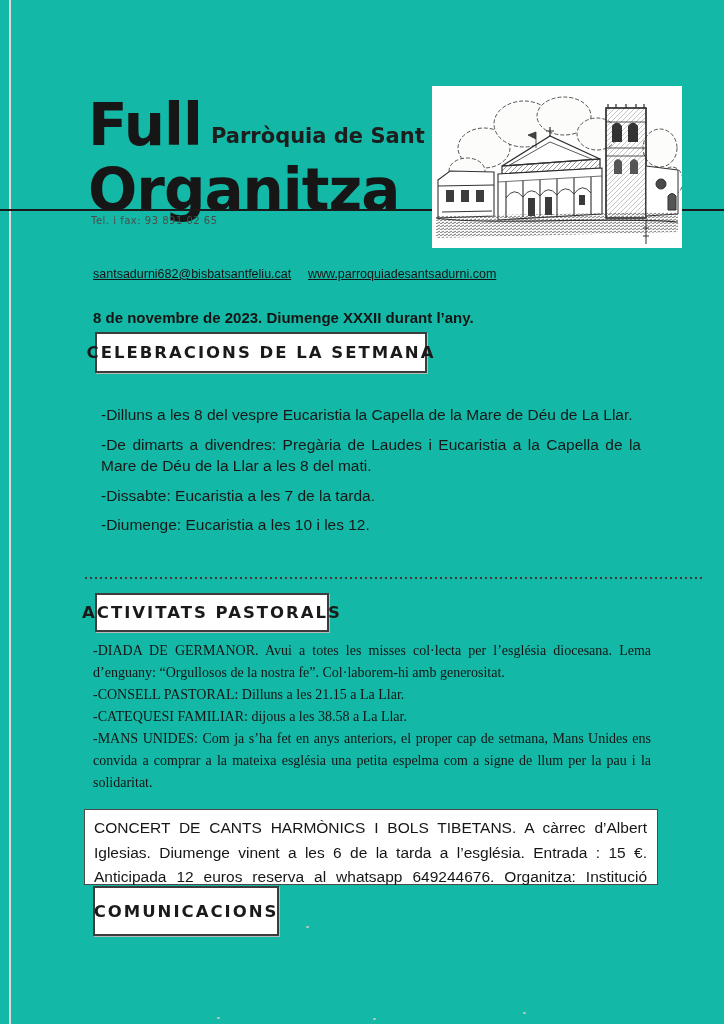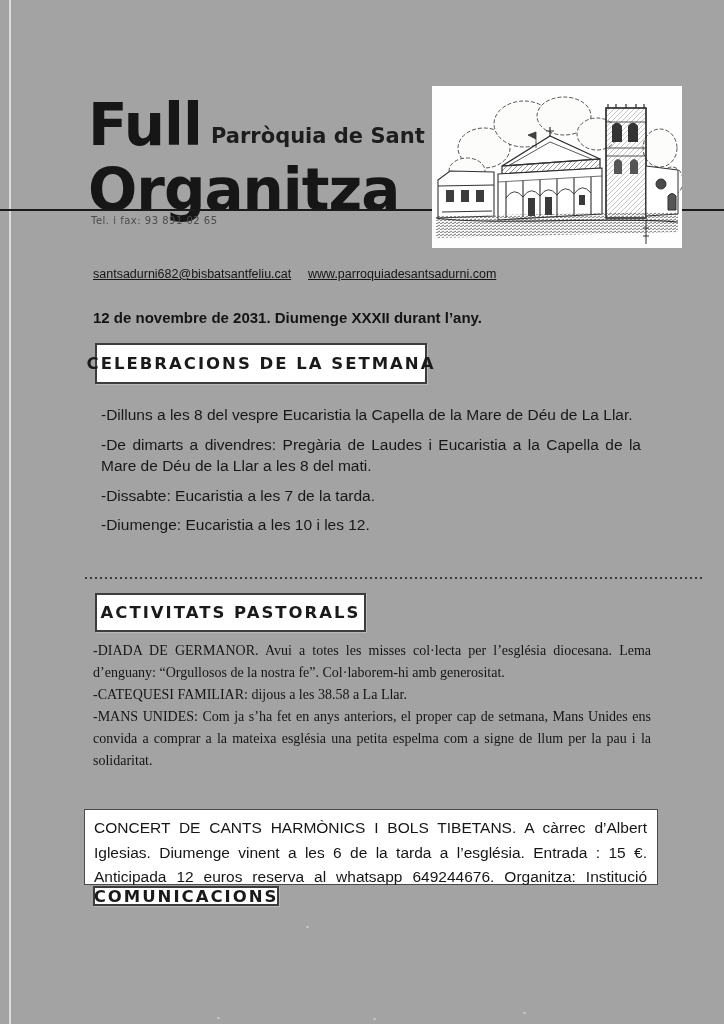--- a/index.html
+++ b/index.html
@@ -1,19 +1,19 @@
 <!DOCTYPE html>
 <html><head>
 <meta charset="utf-8">
 <style>
   * { margin:0; padding:0; box-sizing:border-box; }
   html,body { background:#f4f4f2; }
   .page {
     position:relative; width:724px; height:1024px; margin:0 auto;
-    background:#a3a3a3; overflow:hidden; color:#1b1b1b;
+    background:#14b8a6; overflow:hidden; color:#1b1b1b;
     font-family:"Liberation Sans", sans-serif;
   }
   .abs { position:absolute; }
   .scan-edge { left:9px; top:0; bottom:0; width:2px; background:#dcdcda; }
   .speck { width:3px; height:2px; background:#c9c9c6; border-radius:50%; }
 
   
   .masthead-title {
     font-family:"DejaVu Sans", sans-serif; font-weight:700;
     font-size:58px; line-height:1; color:#161616; letter-spacing:-1px;
@@ -145,38 +145,39 @@
     </g>
 
     <path d="M4 130 L246 126 L246 146 L4 152 Z" fill="url(#hatch2)" stroke="none"></path>
     <path d="M4 132 C 60 140, 180 130, 246 136" fill="none" stroke="#333" stroke-width="1.2"></path>
     <path d="M214 134 V158 M211 142 h6 M211 150 h6" fill="none" stroke="#333" stroke-width="1"></path>
   </svg>
 
   <a class="abs link" style="left:93px;top:267px;">santsadurni682@bisbatsantfeliu.cat</a>
   <a class="abs link" style="left:308px;top:267px;">www.parroquiadesantsadurni.com</a>
 
-  <div class="abs date-line" style="left:93px;top:309px;">12 de novembre de 2031. Diumenge XXXII durant l’any.</div>
+  <div class="abs date-line" style="left:93px;top:309px;">8 de novembre de 2023. Diumenge XXXII durant l’any.</div>
 
-  <div class="abs hbox" style="left:95px;top:343px;width:332px;height:41px;font-size:16.5px;">CELEBRACIONS DE LA SETMANA</div>
+  <div class="abs hbox" style="left:95px;top:332px;width:332px;height:41px;font-size:16.5px;">CELEBRACIONS DE LA SETMANA</div>
 
   <div class="abs sans-block" style="left:93px;top:396px;width:556px;">
     <p>-Dilluns a les 8 del vespre Eucaristia la Capella de la Mare de Déu de La Llar.</p>
     <p>-De dimarts a divendres: Pregària de Laudes i Eucaristia a la Capella de la Mare de Déu de la Llar a les 8 del mati.</p>
     <p>-Dissabte: Eucaristia a les 7 de la tarda.</p>
     <p>-Diumenge: Eucaristia a les 10 i les 12.</p>
   </div>
 
   <div class="abs dotted-rule" style="left:85px;top:576px;width:620px;"></div>
 
-  <div class="abs hbox" style="left:95px;top:593px;width:271px;height:39px;font-size:16.5px;">ACTIVITATS PASTORALS</div>
+  <div class="abs hbox" style="left:95px;top:593px;width:234px;height:39px;font-size:16.5px;">ACTIVITATS PASTORALS</div>
 
   <div class="abs serif-block" style="left:93px;top:640px;width:558px;">
     <p>-DIADA DE GERMANOR. Avui a totes les misses col·lecta per l’església diocesana. Lema d’enguany: “Orgullosos de la nostra fe”. Col·laborem-hi amb generositat.</p>
+    <p>-CONSELL PASTORAL: Dilluns a les 21.15 a La Llar.</p>
     <p>-CATEQUESI FAMILIAR: dijous a les 38.58 a La Llar.</p>
     <p>-MANS UNIDES: Com ja s’ha fet en anys anteriors, el proper cap de setmana, Mans Unides ens convida a comprar a la mateixa església una petita espelma com a signe de llum per la pau i la solidaritat.</p>
   </div>
 
   <div class="abs notice-box" style="left:84px;top:809px;width:574px;height:76px;">CONCERT DE CANTS HARMÒNICS I BOLS TIBETANS. A càrrec d’Albert Iglesias. Diumenge vinent a les 6 de la tarda a l’església. Entrada : 15 €. Anticipada 12 euros reserva al whatsapp 649244676. Organitza: Institució Cultural La Llar.</div>
 
-  <div class="abs hbox" style="left:93px;top:886px;width:186px;height:20px;font-size:16.5px;">COMUNICACIONS</div>
+  <div class="abs hbox" style="left:93px;top:886px;width:186px;height:50px;font-size:16.5px;">COMUNICACIONS</div>
 
 </div>
 
 </body></html>

